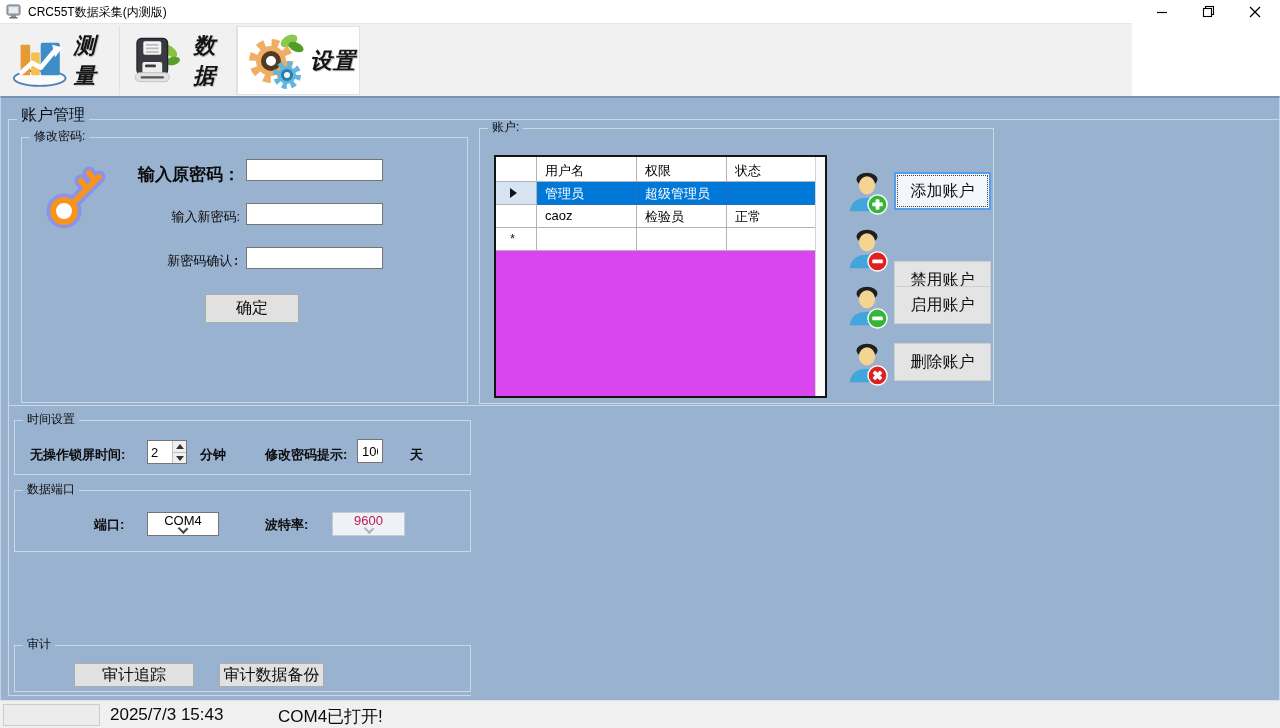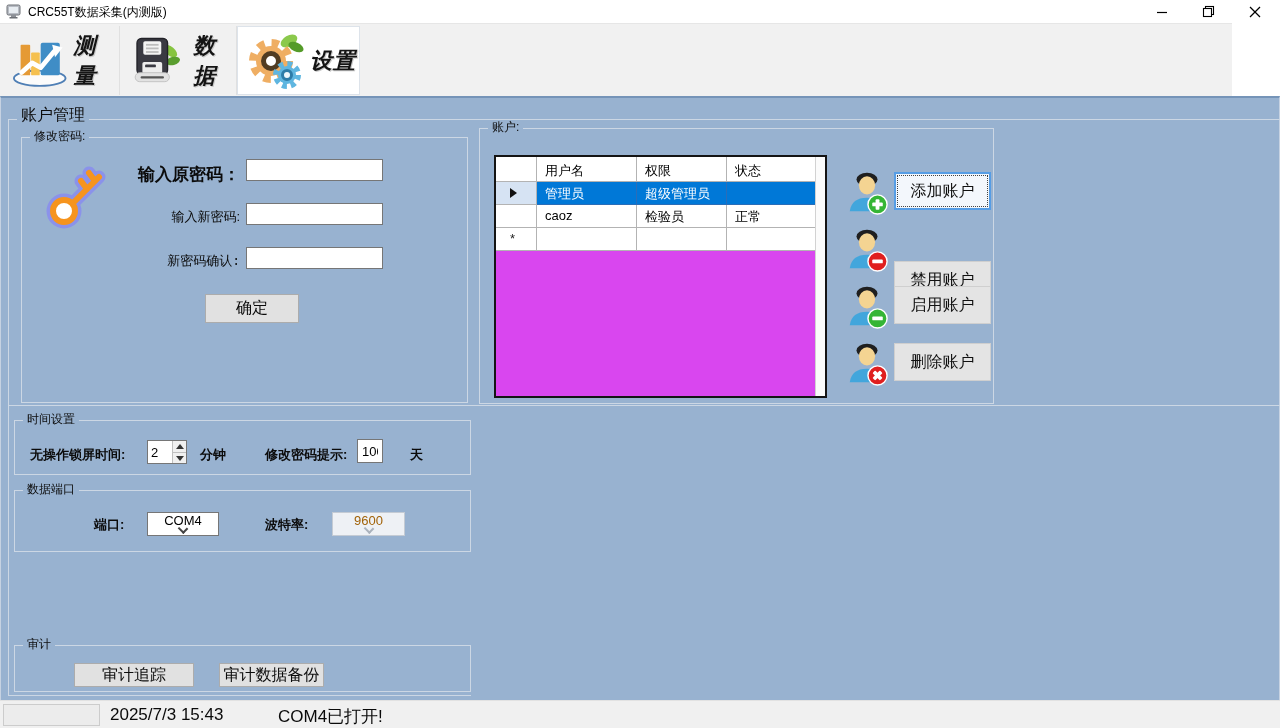--- a/index.html
+++ b/index.html
@@ -8,21 +8,21 @@
   #app { position:relative; width:1280px; height:728px; background:#ffffff; }
 
   
   .titlebar { position:absolute; left:0; top:0; width:1280px; height:23px; background:#ffffff; }
   .titlebar .appicon { position:absolute; left:6px; top:3px; width:17px; height:17px; }
   .titlebar .title { position:absolute; left:28px; top:4px; font-size:12px; color:#000; white-space:nowrap; }
   .wctl { position:absolute; top:0; width:46px; height:23px; display:flex; align-items:center; justify-content:center; }
   .wctl svg { display:block; }
 
   
-  .toolbar { position:absolute; left:0; top:23px; width:1232px; height:73px; background:#f1f1f1; border-top:1px solid #e6e6e6; }
+  .toolbar { position:absolute; left:0; top:23px; width:1132px; height:73px; background:#f1f1f1; border-top:1px solid #e6e6e6; }
   .tbtn { position:absolute; top:2px; height:69px; display:flex; align-items:center; gap:6px; padding-left:8px; cursor:default; }
   .tbtn .tlabel { font-size:22px; font-weight:bold; font-style:italic; color:#141414; text-shadow:1px 1px 0 #c9c9c9; letter-spacing:1px; }
   .tbtn-sep { border-right:1px solid #e0e0e0; }
   .tbtn-selected { background:#ffffff; border:1px solid #dde3ea; }
 
   
   .client { position:absolute; left:0; top:96px; width:1280px; height:604px; background:#98b2d0; border-top:2px solid #7594b8; border-left:1px solid #c6d2e2; border-right:1px solid #c6d2e2; }
 
   
   .group { position:absolute; border:1px solid #ccd7e4; }
@@ -65,21 +65,21 @@
   .spin .arrows { width:14px; display:flex; flex-direction:column; border-left:1px solid #bfbfbf; }
   .spin .ab { flex:1; background:#f0f0f0; position:relative; }
   .spin .ab:first-child { border-bottom:1px solid #bfbfbf; }
   .tri-up, .tri-dn { position:absolute; left:3px; width:0; height:0; border-left:4px solid transparent; border-right:4px solid transparent; }
   .tri-up { top:3px; border-bottom:5px solid #333; }
   .tri-dn { top:3px; border-top:5px solid #333; }
 
   
   .combo { position:absolute; height:24px; background:#fff; border:1px solid #767676; font-size:13px; display:flex; align-items:center; justify-content:space-between; padding:0 6px 0 6px; cursor:default;flex-direction:column; }
   .combo .chev { width:8px; height:8px; border-right:2px solid #444; border-bottom:2px solid #444; transform:rotate(45deg) translate(-2px,-2px); }
-  .combo-dis { background:#eef1f5; border-color:#c4cbd4; color:#a16207; }
+  .combo-dis { background:#eef1f5; border-color:#c4cbd4; color:#be185d; }
   .combo-dis .chev { border-color:#aab2bc; }
 
   
   .statusbar { position:absolute; left:0; top:700px; width:1280px; height:28px; background:#f0f0f0; border-top:1px solid #e2e2e2;text-align:center; }
   .statusbar .panel { position:absolute; left:3px; top:3px; width:97px; height:22px; background:#ececec; border:1px solid #cccccc; }
   .statusbar .stext { position:absolute; top:4px; font-size:17px; color:#0a0a0a; white-space:nowrap; }
 
   .outline-extra { position:absolute; border-left:1px solid #ccd7e4; border-bottom:1px solid #ccd7e4; }
 </style>
 </head>

